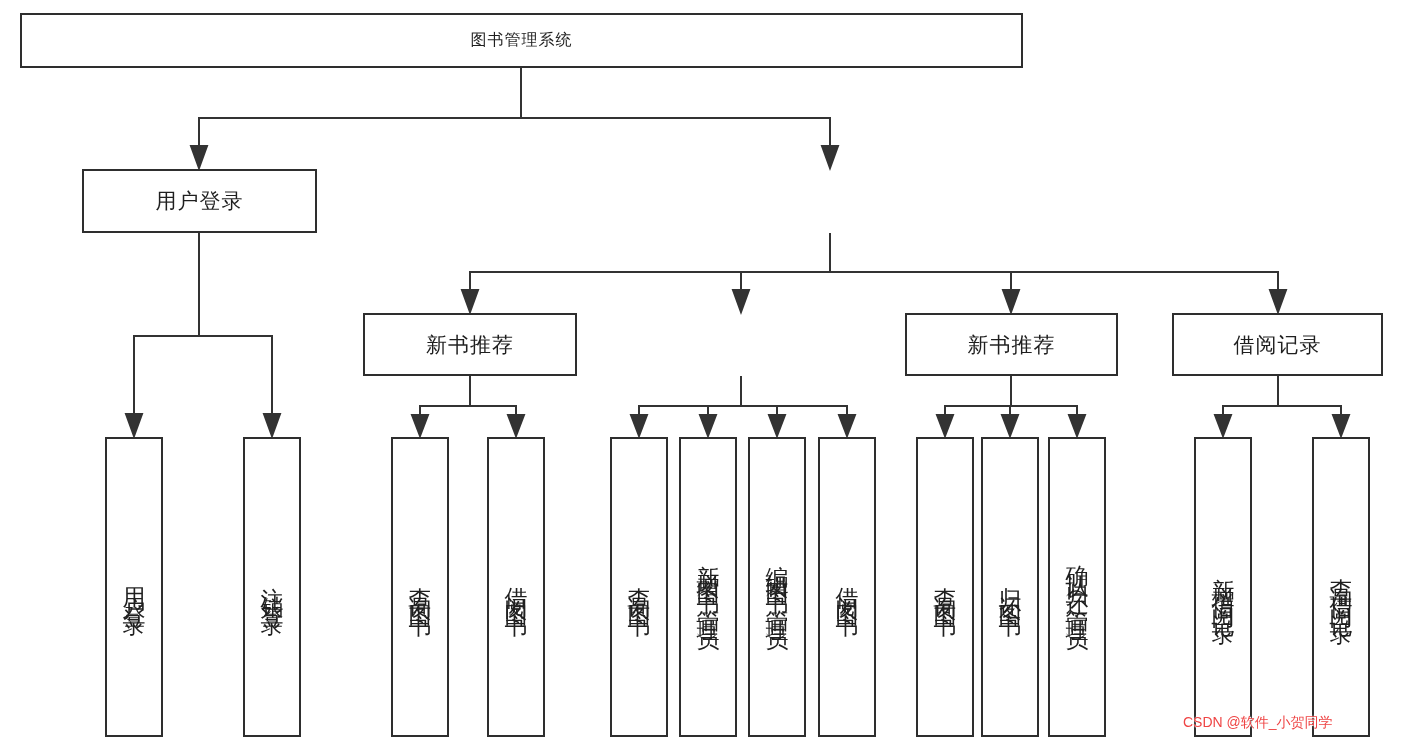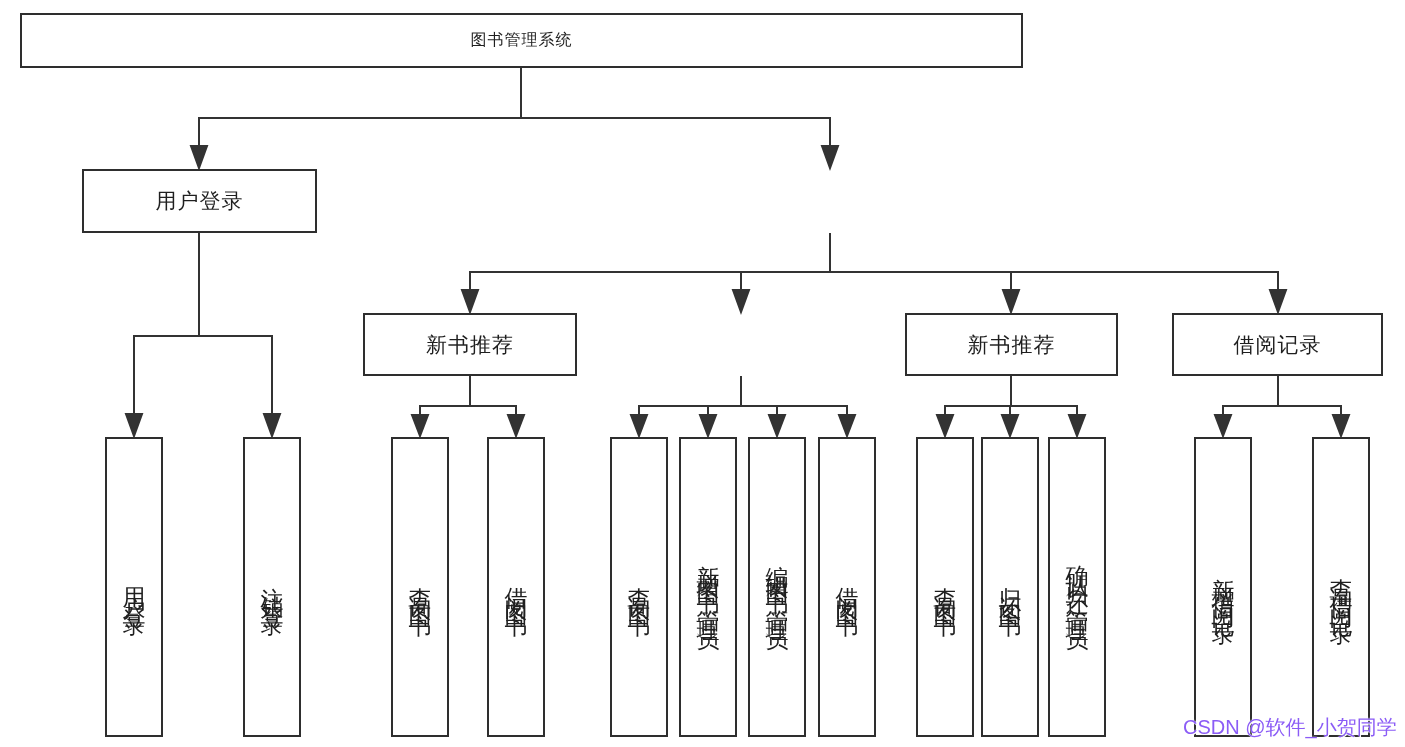--- a/index.html
+++ b/index.html
@@ -38,22 +38,22 @@
     text-orientation: mixed;
     font-size: 23px;
     letter-spacing: 9px;
     line-height: 1;
     white-space: nowrap;
   }
   .watermark {
     position: absolute;
     left: 1183px;
     top: 714px;
-    font-size: 20px;
-    color: #8b5cf6;
+    font-size: 14px;
+    color: #ef4444;
     white-space: nowrap;
     text-shadow: 0 0 2px #ffffff, 1px 1px 0 #ffffff;
   }
   line, path.tri { stroke: #333333; }
 </style>
 </head>
 <body>
 
 <div id="stage">
 

